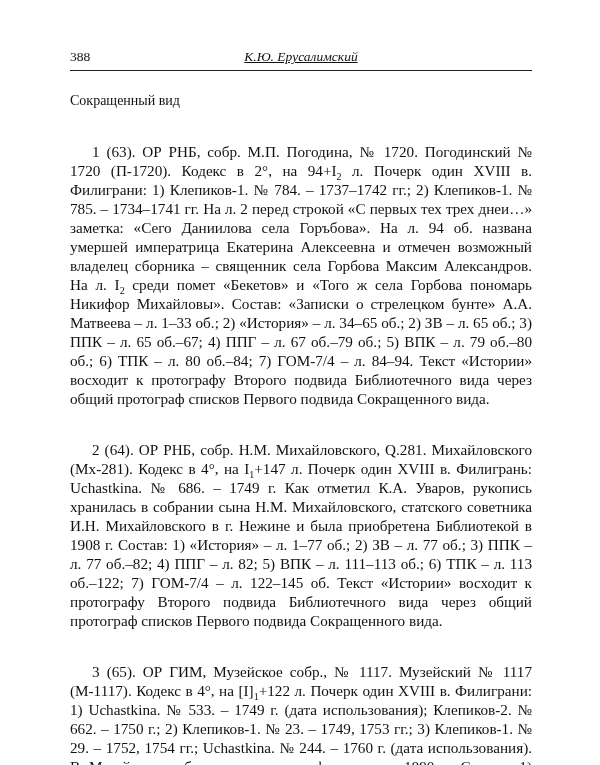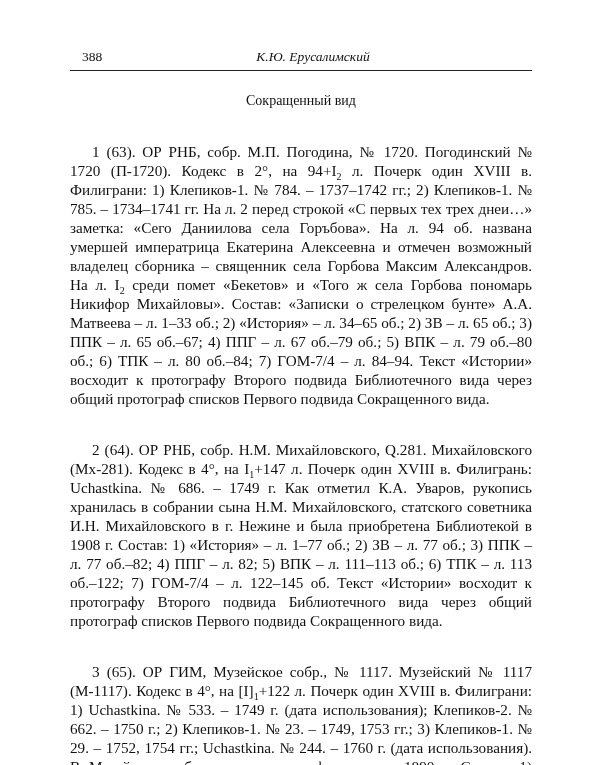--- a/index.html
+++ b/index.html
@@ -1,27 +1,27 @@
 <!DOCTYPE html>
 <html><head>
 <meta charset="utf-8">
 <style>
   html, body { margin: 0; padding: 0; background: #ffffff; }
   body { width: 600px; height: 765px; position: relative; overflow: hidden;
          font-family: "Liberation Serif", "DejaVu Serif", serif; color: #111; }
   .page { position: absolute; left: 70px; top: 0; width: 462px; }
-  .running-head { position: absolute; top: 48px; left: 12px; width: 462px; height: 18px;
+  .running-head { position: absolute; top: 48px; left: 0; width: 462px; height: 18px;
                   font-size: 13.5px; line-height: 18px; }
   .page-number { position: absolute; left: 0; top: 0; }
-  .running-title { position: absolute; left: 0; right: 0; text-align: center; font-style: italic; }
+  .running-title { position: absolute; left: 0; right: 0; text-align: center; font-style: italic; text-decoration: underline; }
   .head-rule { position: absolute; top: 70px; left: 0; width: 462px; height: 0; border-top: 1.2px solid #222; }
   .body { position: absolute; top: 78px; left: 0; width: 462px; font-size: 15.2px; line-height: 19px; }
   p { margin: 0; text-align: justify; hyphens: manual; }
   p.indent { text-indent: 22px; margin-top: 32px; }
-  .section-heading { text-align: center; margin-top: 13px; font-size: 14px; line-height: 19px; }
+  .section-heading { margin-top: 13px; font-size: 14px; line-height: 19px; }
   .subsection-heading { text-align: center; margin-top: 4px; margin-bottom: 6px; font-size: 14px;
                         line-height: 19px; letter-spacing: 2.6px; }
   sub { font-size: 10px; line-height: 0; }
 </style>
 </head>
 <body>
 
 <div class="page">
   <div class="running-head">
     <span class="page-number">388</span>

